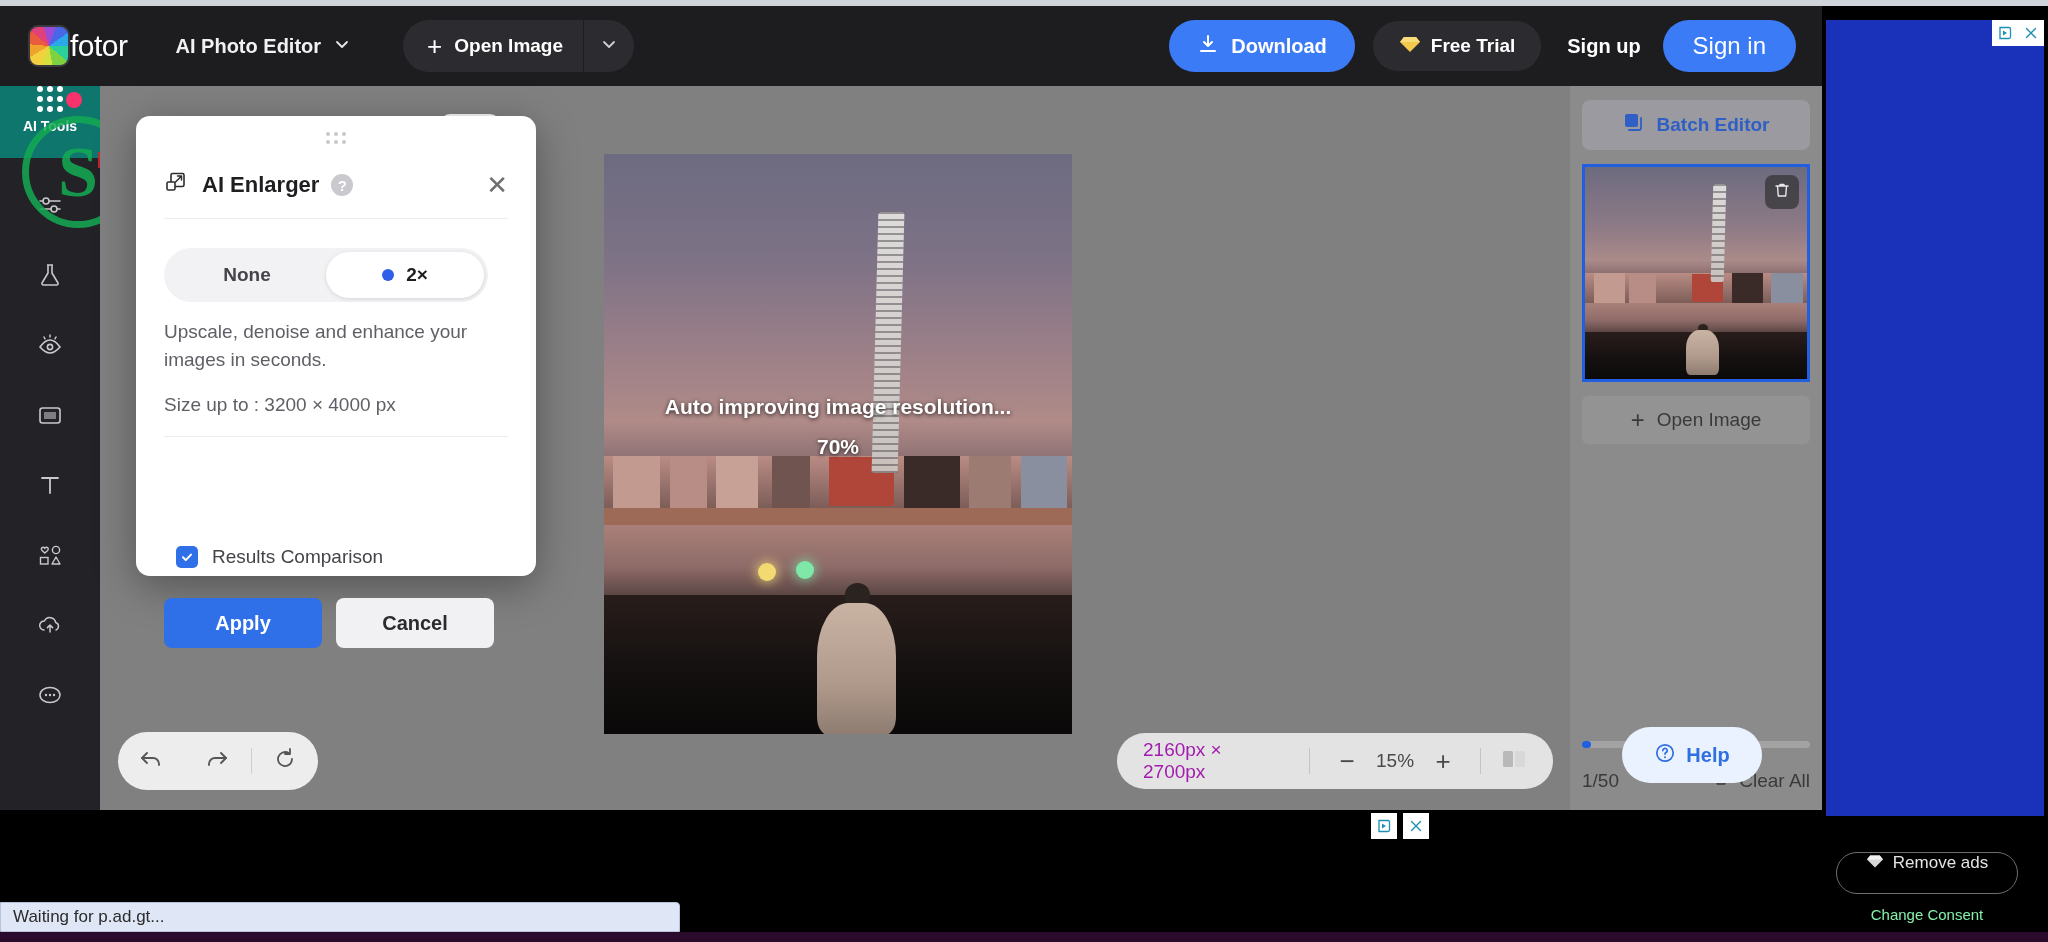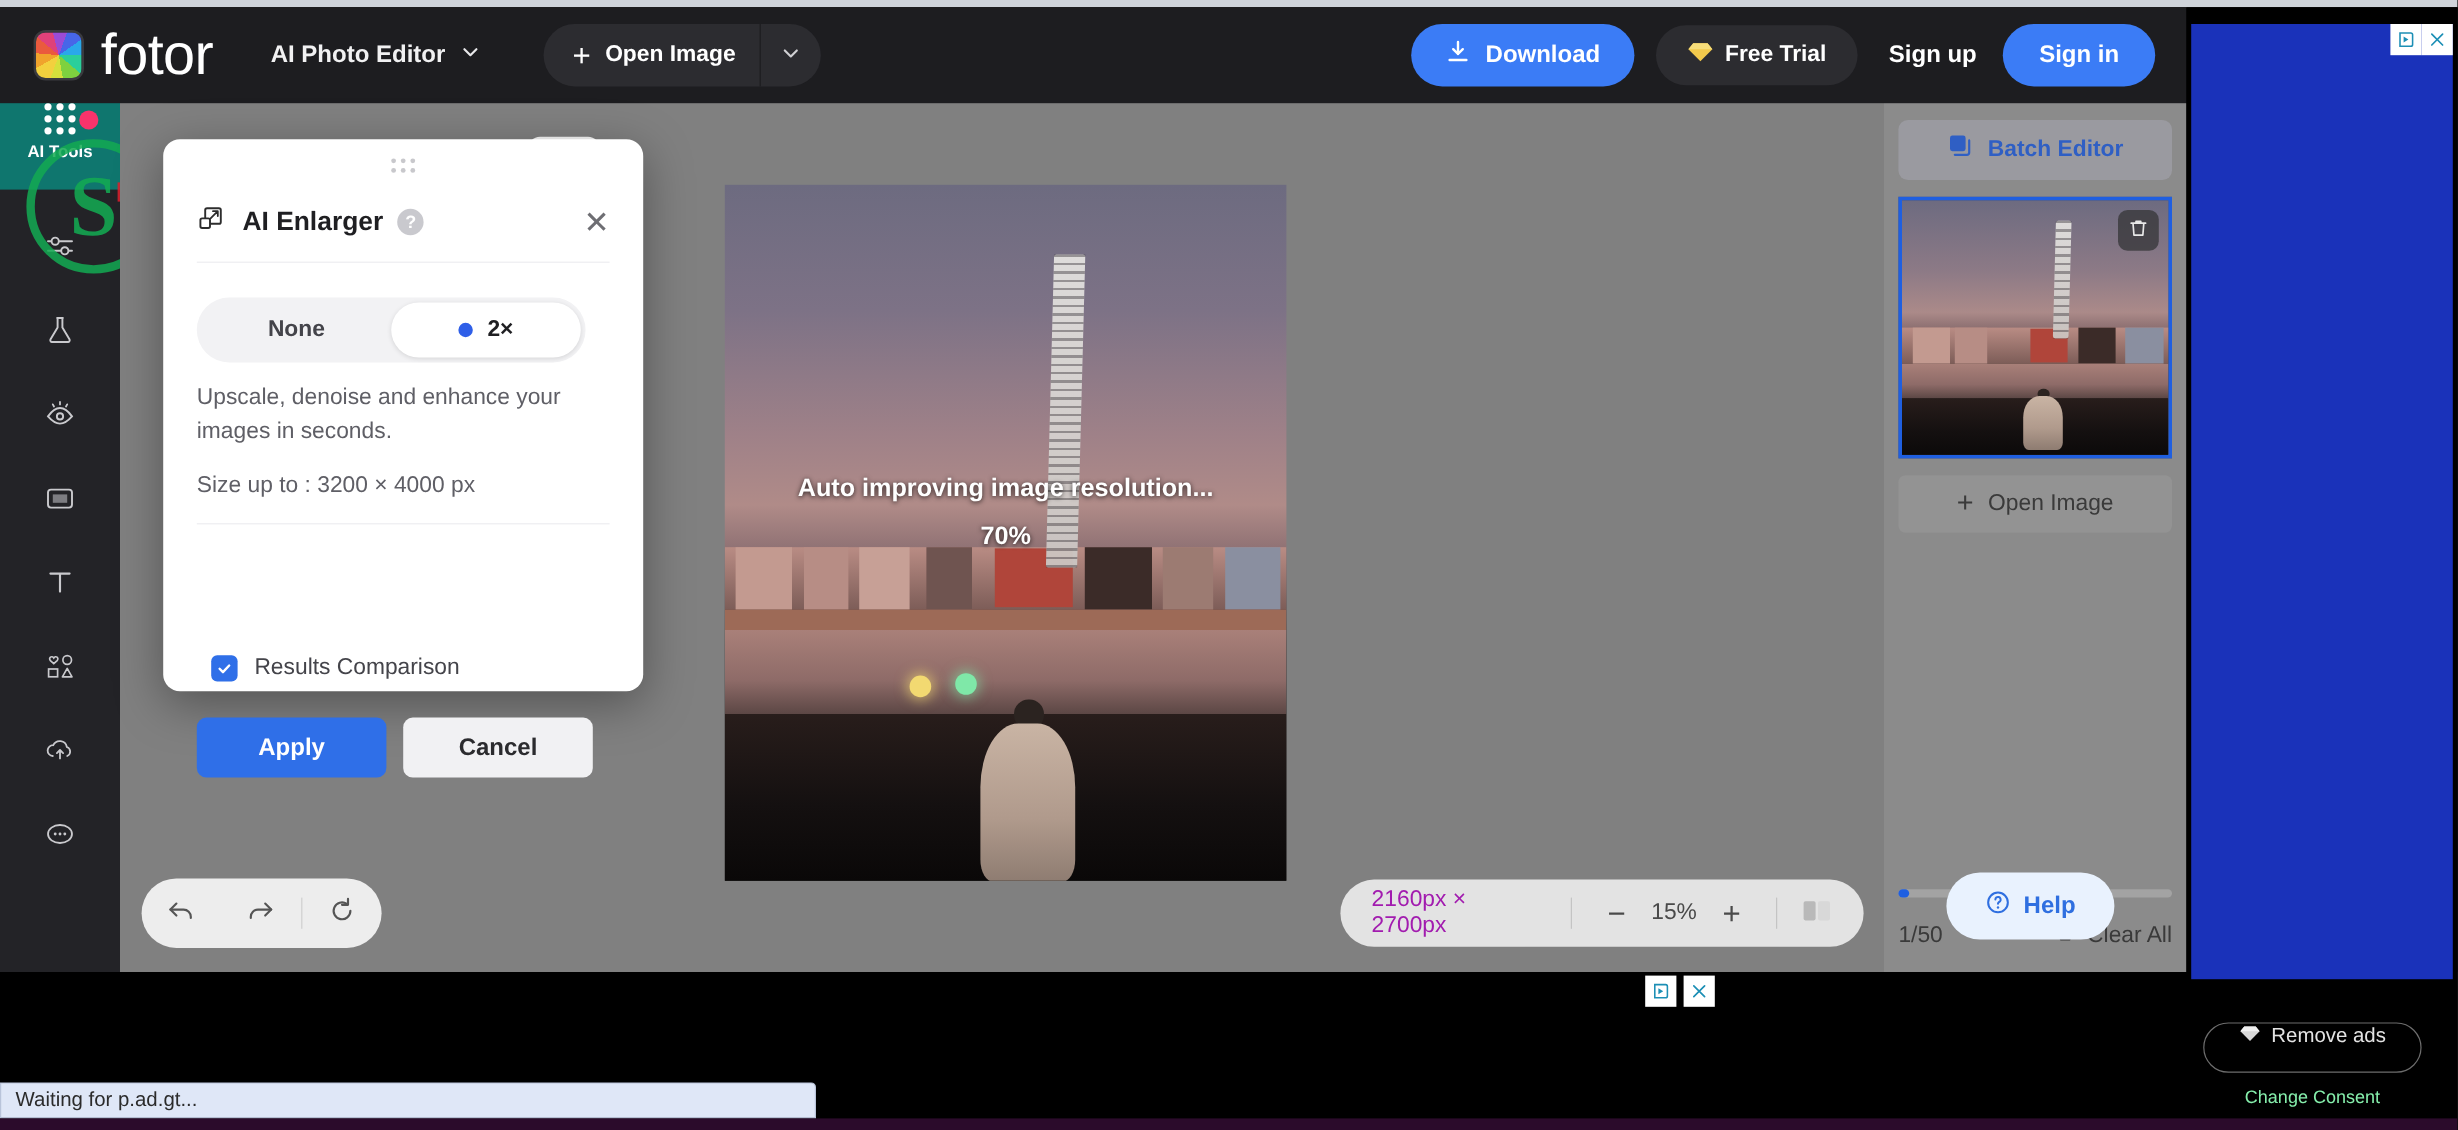--- a/index.html
+++ b/index.html
@@ -21,40 +21,40 @@
   .header { position:absolute; left:0; top:0; width:1822px; height:80px; background:#1d1d20;
             display:flex; align-items:center; }
   .logo-wrap { display:flex; align-items:center; margin-left:28px; }
   .logo-mark { width:42px; height:42px; border-radius:10px; position:relative; overflow:hidden;
     background: conic-gradient(from 200deg,
       #f3d03e 0deg 40deg, #f0a32c 40deg 75deg, #ea5a3d 75deg 110deg,
       #e0417a 110deg 145deg, #9b4bd6 145deg 180deg, #4766e8 180deg 215deg,
       #2aa8ea 215deg 250deg, #2bcf9a 250deg 290deg, #7ed13f 290deg 330deg,
       #d5e03c 330deg 360deg);
     border:2px solid #3a3a3e; }
-  .logo-text { color:#fff; font-size:48px; letter-spacing:-0.5px; margin-left:14px; font-weight:400; }
+  .logo-text { color:#fff; font-size:30px; letter-spacing:-0.5px; margin-left:0; font-weight:400; }
   .app-mode { display:flex; align-items:center; margin-left:48px; color:#f1f1f2; font-size:20px; font-weight:700; }
   .chev { margin-left:12px; display:inline-block; }
   .open-image-btn { margin-left:52px; height:52px; display:flex; align-items:center;
      background:#2c2c30; border-radius:26px; }
   .oi-main { display:flex; align-items:center; padding:0 20px 0 24px; height:52px; color:#fff; font-size:19px; font-weight:600; }
   .oi-plus { font-size:26px; font-weight:300; margin-right:12px; line-height:1; }
   .oi-div { width:1px; height:52px; background:#1d1d20; }
   .oi-caret { width:50px; height:52px; display:flex; align-items:center; justify-content:center; color:#cfcfd2; }
 
   .header-right { margin-left:auto; display:flex; align-items:center; margin-right:26px; }
   .dl-btn { display:flex; align-items:center; background:#3b7cf6; color:#fff; height:52px;
             border-radius:26px; padding:0 28px; font-size:20px; font-weight:700; }
   .dl-btn svg { margin-right:12px; }
   .trial-btn { display:flex; align-items:center; background:#2c2c30; color:#fff; height:50px;
             border-radius:25px; padding:0 26px; font-size:19px; font-weight:600; margin-left:18px; }
   .gem { margin-right:10px; }
   .signup { color:#fff; font-size:20px; font-weight:700; margin-left:26px; }
   .signin { display:flex; align-items:center; justify-content:center; background:#3b7cf6; color:#fff;
-            height:52px; border-radius:26px; padding:0 30px; font-size:20px; font-weight:700; margin-left:22px; }
+            height:52px; border-radius:26px; padding:0 30px; font-size:24px; font-weight:400; margin-left:22px; }
 
   
   .sidebar { position:absolute; left:0; top:80px; width:100px; height:724px; background:#232327; }
   .sb-top { height:72px; background:#0f766e; display:flex; flex-direction:column; align-items:center;
             position:relative; }
   .grid-dots { display:grid; grid-template-columns:repeat(3,6px); gap:4px; margin-bottom:6px; }
   .grid-dots i { width:6px; height:6px; background:#fff; border-radius:50%; display:block; }
   .sb-top-label { color:#fff; font-size:14px; font-weight:600; }
   .badge { position:absolute; right:18px; top:6px; width:16px; height:16px; border-radius:50%; background:#f8336b; }
   .sb-icons { display:flex; flex-direction:column; align-items:center; padding-top:14px; }

